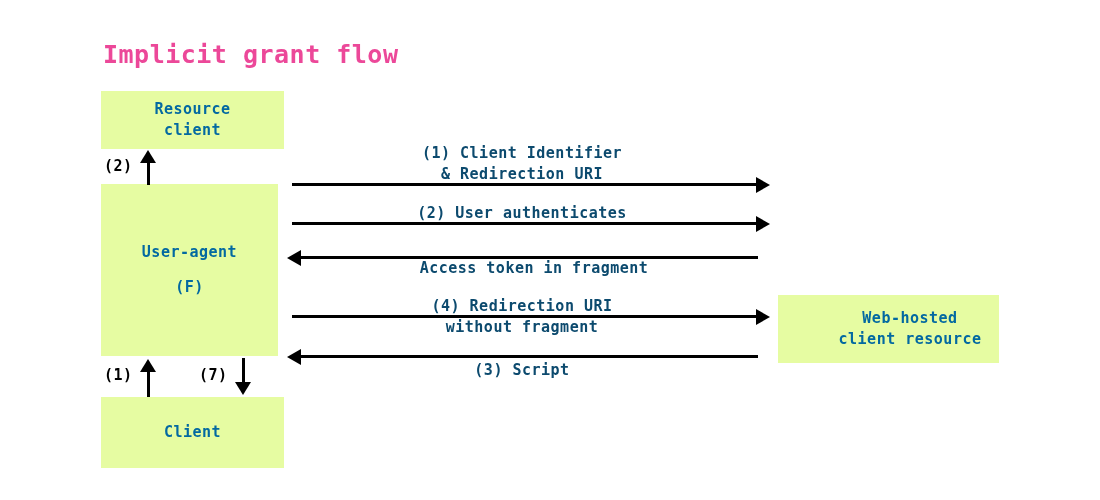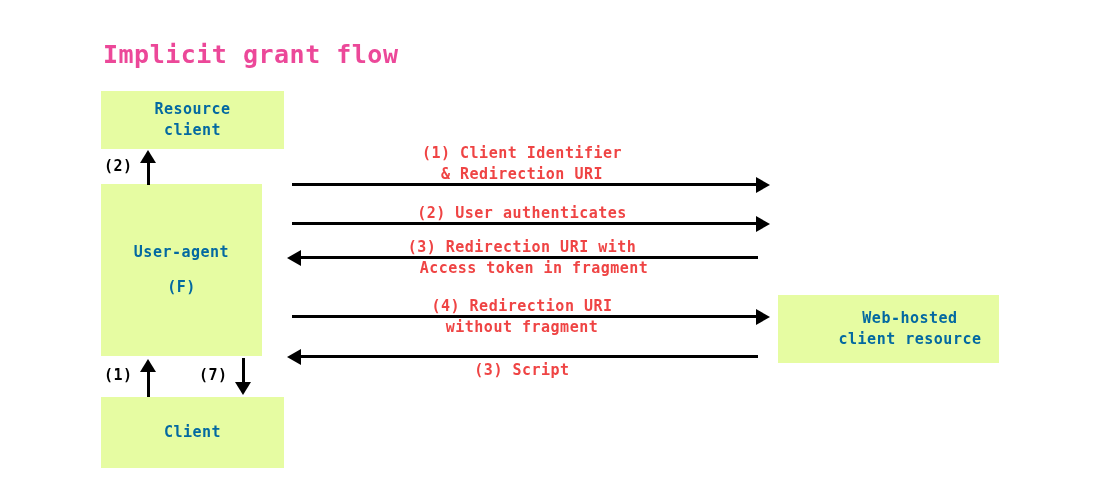--- a/index.html
+++ b/index.html
@@ -37,21 +37,21 @@
     font-weight: bold;
     line-height: 21px;
     text-align: center;
     letter-spacing: 0.5px;
     box-sizing: border-box;
   }
   .box .line2 { display: block; }
 
   
   #box-resource-owner { left: 101px; top: 91px;  width: 183px; height: 58px; }
-  #box-user-agent     { left: 101px; top: 184px; width: 161px; height: 172px; }
+  #box-user-agent     { left: 101px; top: 184px; width: 177px; height: 172px; }
   #box-client         { left: 101px; top: 397px; width: 183px; height: 71px; }
   #box-auth-server    { left: 778px; top: 185px; width: 221px; height: 97px; }
   #box-web-hosted     { left: 778px; top: 295px; width: 221px; height: 68px; padding-left: 43px; }
 
   
   .hline {
     position: absolute;
     height: 3px;
     background: #000000;
   }
@@ -67,21 +67,21 @@
     border-right: 0;
   }
   .arrowhead.left {
     border-right: 14px solid #000000;
     border-left: 0;
   }
 
   
   .msg {
     position: absolute;
-    color: #ef4444;
+    color: #0c4a6e;
     font-size: 15px;
     font-weight: bold;
     letter-spacing: 0.5px;
     line-height: 21px;
     text-align: center;
     white-space: nowrap;
   }
 
   
   .vline {
@@ -137,21 +137,20 @@
 
   <div class="msg" style="left:292px; top:143px; width:460px;">(1) Client Identifier</div>
   <div class="msg" style="left:292px; top:164px; width:460px;">&amp; Redirection URI</div>
   <div class="hline" style="left:292px; top:183px; width:466px;"></div>
   <div class="arrowhead right" style="left:756px; top:177px;"></div>
 
   <div class="msg" style="left:292px; top:203px; width:460px;">(2) User authenticates</div>
   <div class="hline" style="left:292px; top:222px; width:466px;"></div>
   <div class="arrowhead right" style="left:756px; top:216px;"></div>
 
-  <div class="msg" style="left:292px; top:237px; width:460px;">(3) Redirection URI with</div>
   <div class="hline" style="left:300px; top:256px; width:458px;"></div>
   <div class="arrowhead left" style="left:287px; top:250px;"></div>
   <div class="msg" style="left:304px; top:258px; width:460px;">Access token in fragment</div>
 
   <div class="msg" style="left:292px; top:296px; width:460px;">(4) Redirection URI</div>
   <div class="hline" style="left:292px; top:315px; width:466px;"></div>
   <div class="arrowhead right" style="left:756px; top:309px;"></div>
   <div class="msg" style="left:292px; top:317px; width:460px;">without fragment</div>
 
   <div class="hline" style="left:300px; top:355px; width:458px;"></div>

